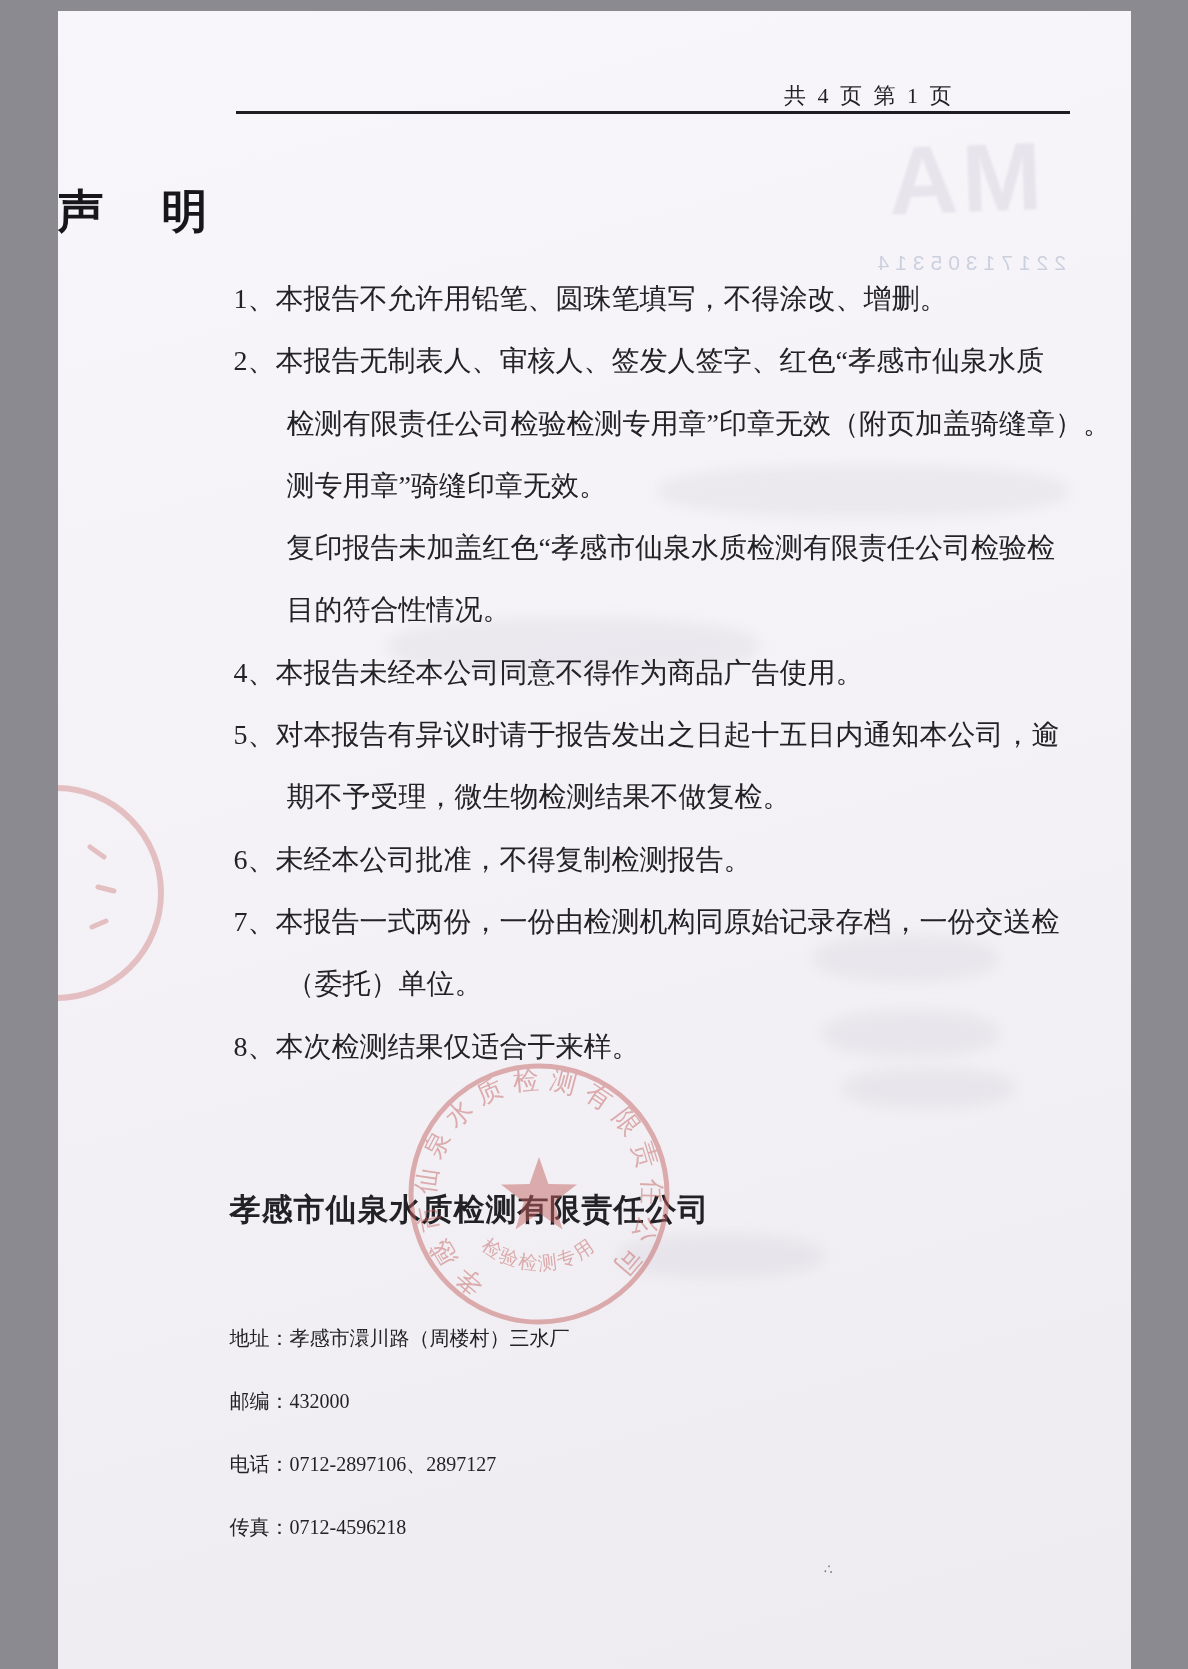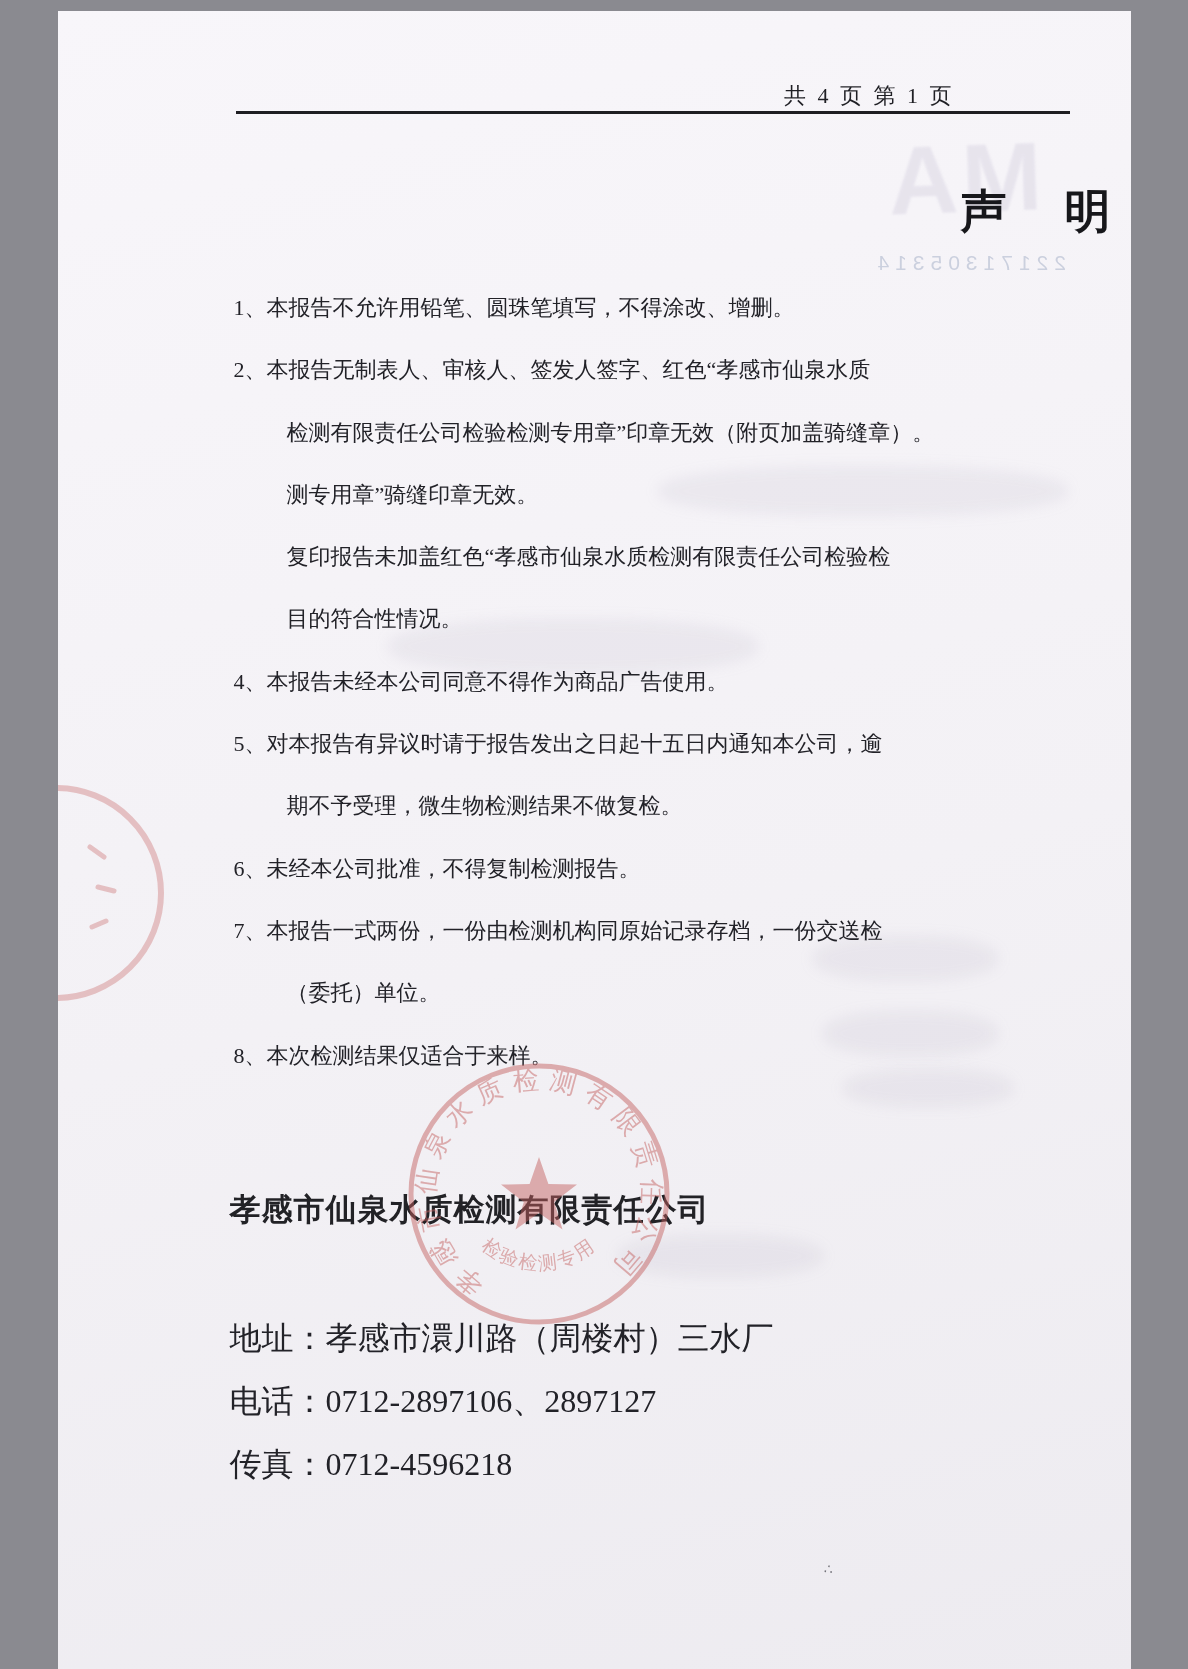--- a/index.html
+++ b/index.html
@@ -18,33 +18,33 @@
     font-family:"Liberation Sans","DejaVu Sans",sans-serif;font-weight:700;font-size:96px;
     color:#dbd7e4;opacity:.55;transform:scaleX(-1) rotate(2deg);text-align:center;line-height:120px;
     letter-spacing:4px;filter:blur(1px);
   }
   .ghost-digits{
     position:absolute;left:758px;top:240px;width:250px;
     font-family:"Liberation Sans","DejaVu Sans",sans-serif;font-size:21px;letter-spacing:6px;
     color:#c4cada;opacity:.85;transform:scaleX(-1);filter:blur(.6px);
   }
   .title{
-    position:absolute;left:0;right:14px;top:170px;text-align:right;
+    position:absolute;left:0;right:14px;top:170px;text-align:left;
     font-family:"Liberation Sans","DejaVu Sans",sans-serif;font-weight:700;
     font-size:46px;letter-spacing:6px;color:#17171b;
   }
-  .stmt{position:absolute;left:176px;top:266px;width:864px;font-size:22px;line-height:62.3px;color:#222228;}
+  .stmt{position:absolute;left:176px;top:257px;width:864px;font-size:28px;line-height:62.3px;color:#222228;}
   .stmt-line{white-space:nowrap;}
   .stmt-line.cont{padding-left:53px;}
   .company{
     position:absolute;left:172px;top:1178px;
     font-family:"Liberation Sans","DejaVu Sans",sans-serif;font-weight:700;
     font-size:31px;letter-spacing:1px;color:#222226;
   }
-  .contact{position:absolute;left:172px;top:1296px;font-size:32px;line-height:63px;color:#222228;}
+  .contact{position:absolute;left:172px;top:1296px;font-size:20px;line-height:63px;color:#222228;}
   .seal{position:absolute;left:344px;top:1046px;width:274px;height:274px;pointer-events:none;}
   .edge-seal{position:absolute;left:-118px;top:766px;width:232px;height:232px;pointer-events:none;}
   .smudge{position:absolute;background:rgba(152,142,168,.10);filter:blur(7px);border-radius:45%;}
   .smudge.s1{left:600px;top:455px;width:410px;height:50px;}
   .smudge.s2{left:330px;top:608px;width:370px;height:55px;}
   .smudge.s3{left:755px;top:925px;width:185px;height:45px;}
   .smudge.s4{left:765px;top:1000px;width:175px;height:45px;}
   .smudge.s5{left:785px;top:1058px;width:170px;height:38px;}
   .smudge.s6{left:560px;top:1224px;width:205px;height:42px;}
   .speck{position:absolute;left:766px;top:1550px;font-size:14px;color:#55555c;opacity:.8;transform:rotate(8deg);}
@@ -103,18 +103,19 @@
 
   <svg class="edge-seal" viewBox="0 0 232 232">
     <g opacity="0.42" stroke="#cf7b7b" fill="none">
       <circle cx="116" cy="116" r="105" stroke-width="6"></circle>
       <path d="M 150 70 l 14 10 M 158 110 l 16 4 M 152 150 l 14 -6" stroke-width="5" stroke-linecap="round"></path>
     </g>
   </svg>
 
   <div class="contact">
     <div>地址：孝感市澴川路（周楼村）三水厂</div>
+    <div>邮编：432000</div>
     <div>电话：0712-2897106、2897127</div>
     <div>传真：0712-4596218</div>
   </div>
 
   <div class="speck">∴</div>
 </div>
 
 </body></html>

